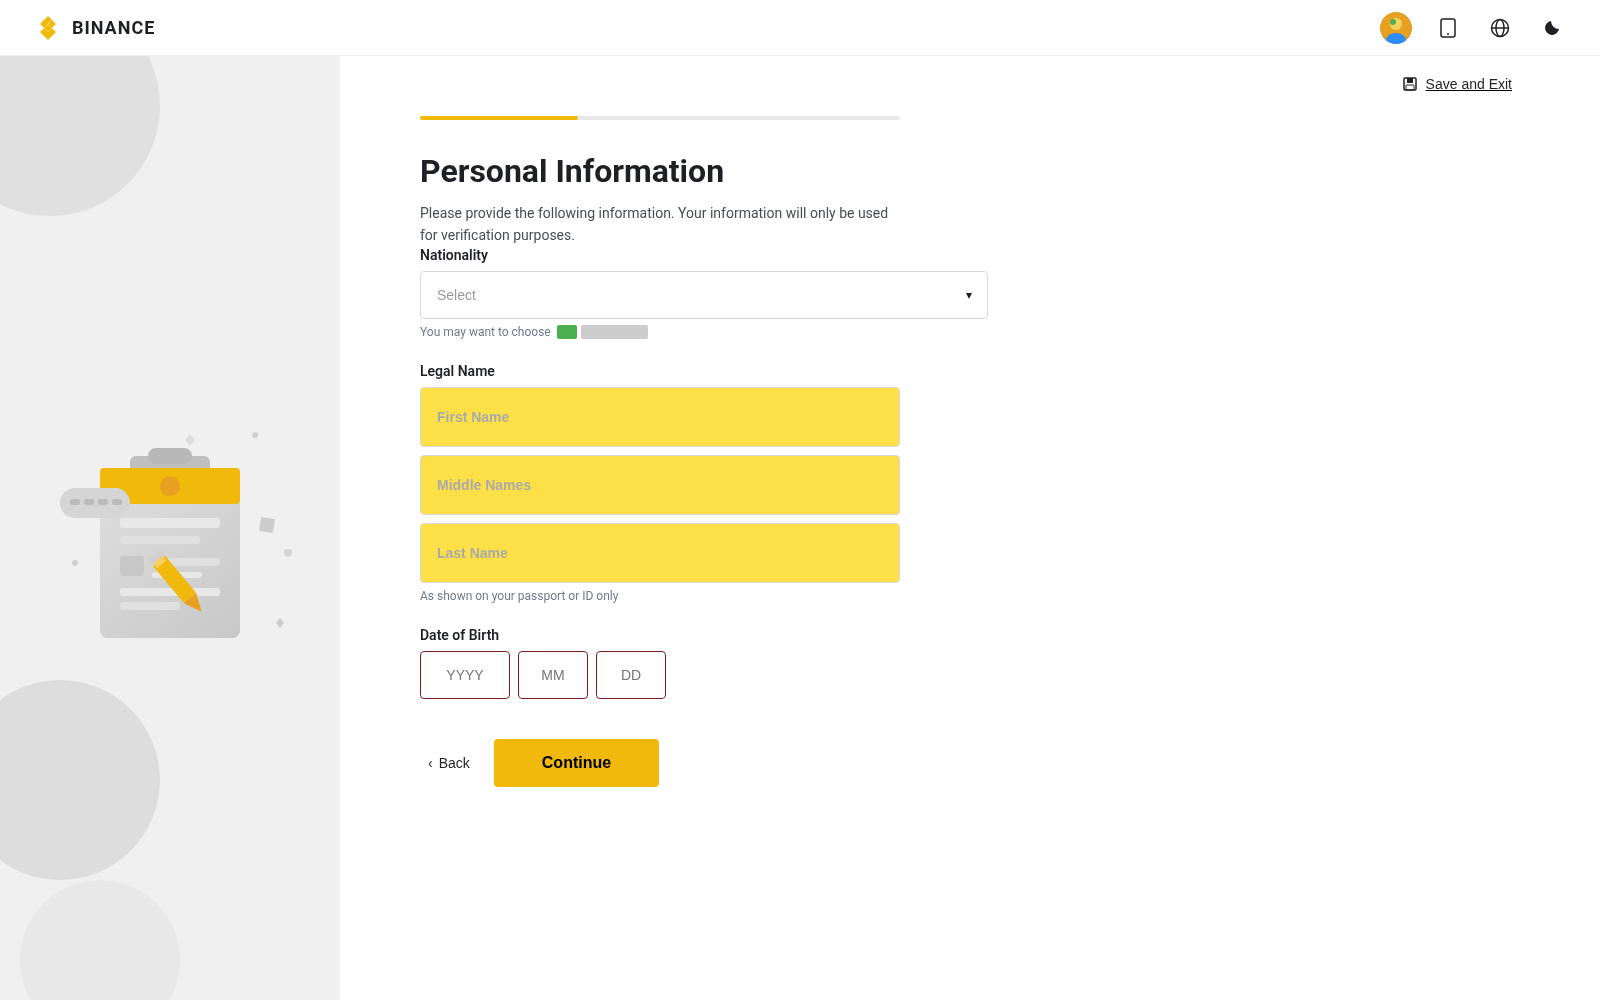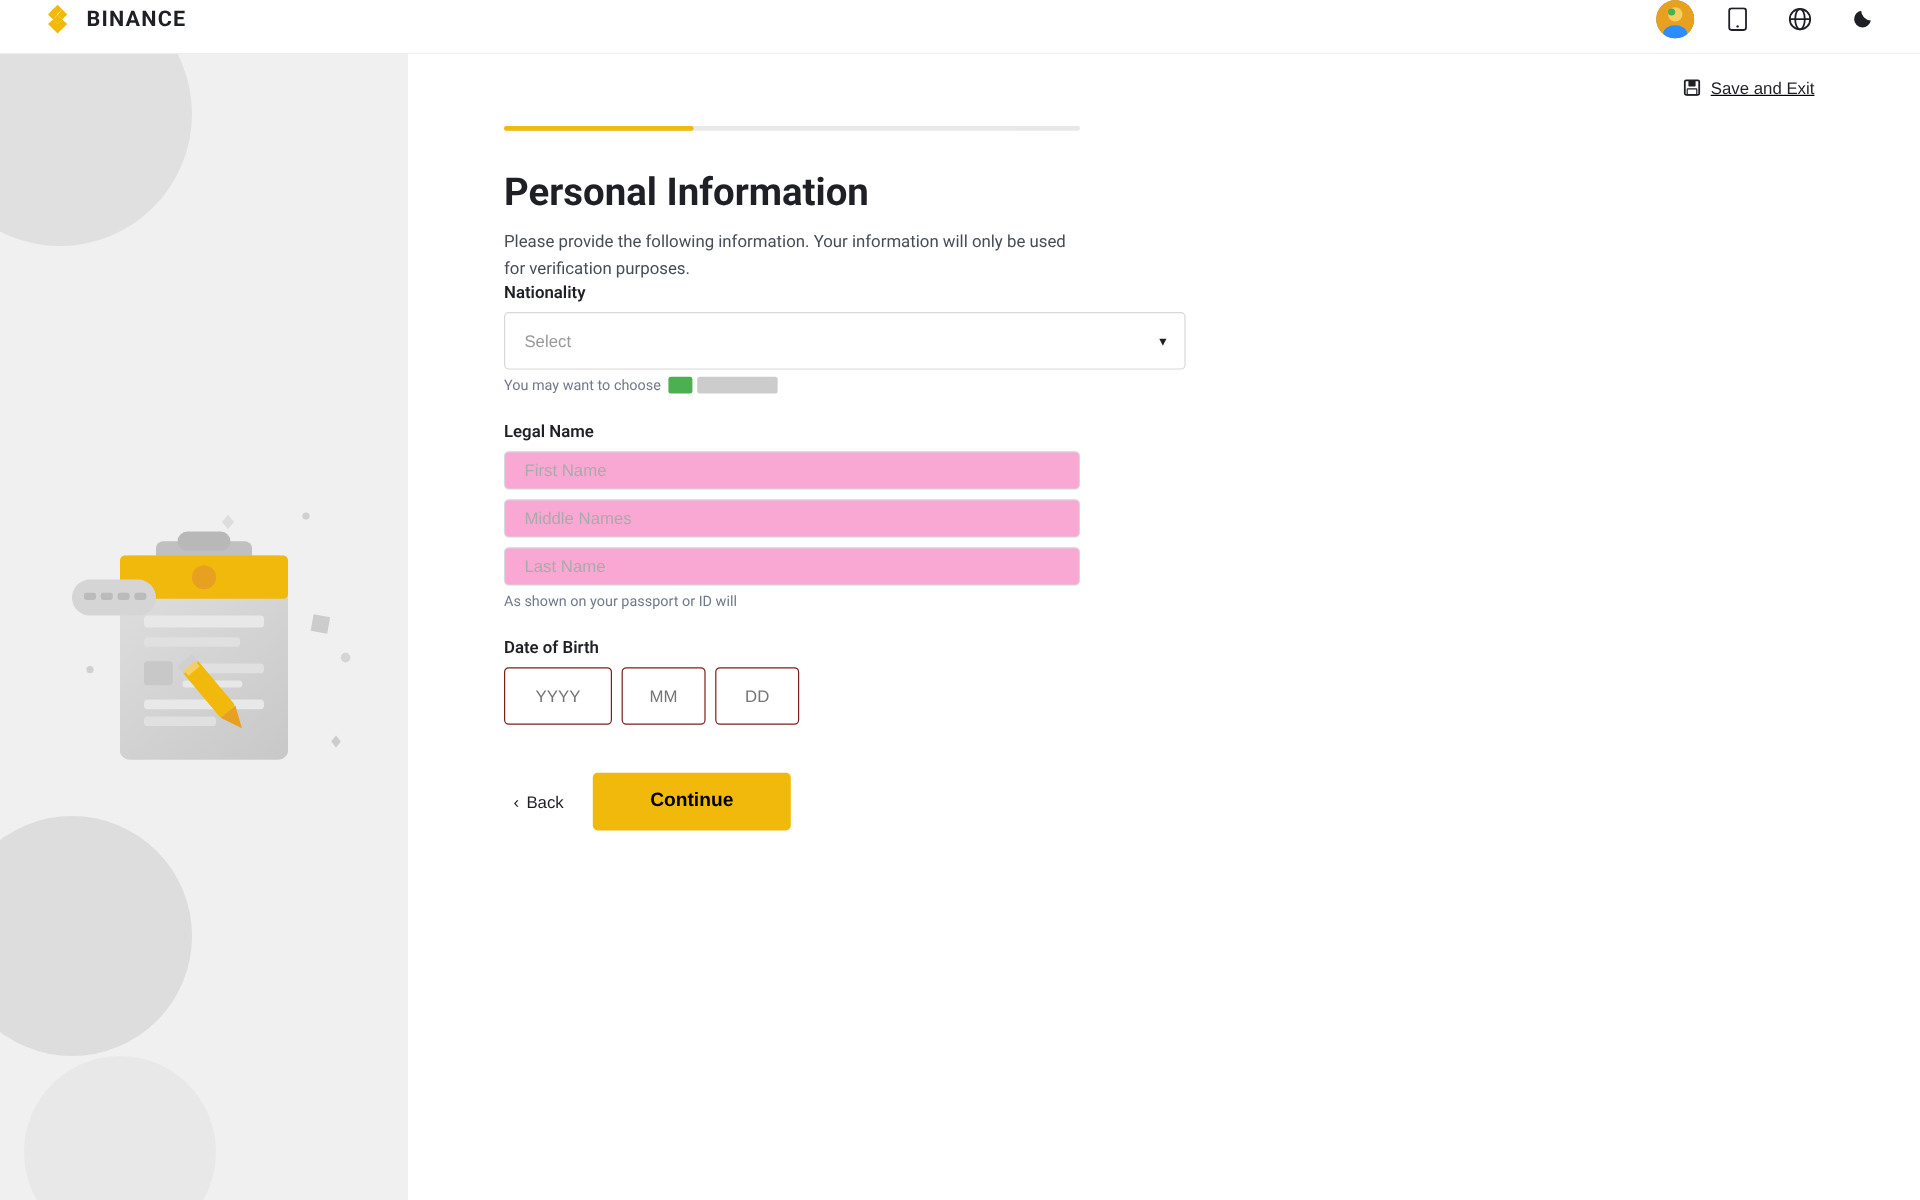--- a/index.html
+++ b/index.html
@@ -9,23 +9,23 @@
       width: 1600px;
       height: 1000px;
       overflow: hidden;
       display: flex;
       flex-direction: column;
     }
 
     
     .header {
       background: #fff;
-      height: 45px;
-      display: flex;
-      align-items: flex-start;
+      height: 56px;
+      display: flex;
+      align-items: center;
       justify-content: space-between;
       padding: 0 32px;
       border-bottom: 1px solid #eee;
       position: relative;
       z-index: 10;
     }
     .logo {
       display: flex;
       align-items: center;
       gap: 8px;
@@ -254,30 +254,31 @@
       border-radius: 2px;
       font-size: 12px;
       user-select: none;
       letter-spacing: 2px;
       padding: 0 2px;
     }
 
     
     .text-input {
       width: 480px;
-      height: 32px;
+      height: 60px;
       border: 1px solid #d8d8d8;
       border-radius: 4px;
       padding: 0 16px;
       font-size: 14px;
       color: #1e2026;
-      background: #f9a8d4;
+      background: #fde047;
       outline: none;
       display: block;
       margin-bottom: 8px;
+      font-weight: bold;
     }
     .text-input::placeholder { color: #aaa; }
     .text-input:last-of-type { margin-bottom: 0; }
 
     .field-note {
       font-size: 12px;
       color: #707a8a;
       margin-top: 6px;
     }
 
@@ -486,21 +487,21 @@
             <span class="blurred-text">██████</span>
           </span>
         </div>
       </div>
 
       <div class="field-group">
         <div class="field-label">Legal Name</div>
         <input type="text" class="text-input" placeholder="First Name" style="">
         <input type="text" class="text-input" placeholder="Middle Names" style="">
         <input type="text" class="text-input" placeholder="Last Name" style="">
-        <div class="field-note">As shown on your passport or ID will</div>
+        <div class="field-note">As shown on your passport or ID only</div>
       </div>
 
       <div class="field-group">
         <div class="field-label">Date of Birth</div>
         <div class="dob-row">
           <input type="text" class="dob-input dob-yyyy" placeholder="YYYY" style="">
           <input type="text" class="dob-input dob-mm" placeholder="MM" style="">
           <input type="text" class="dob-input dob-dd" placeholder="DD" style="">
         </div>
       </div>

